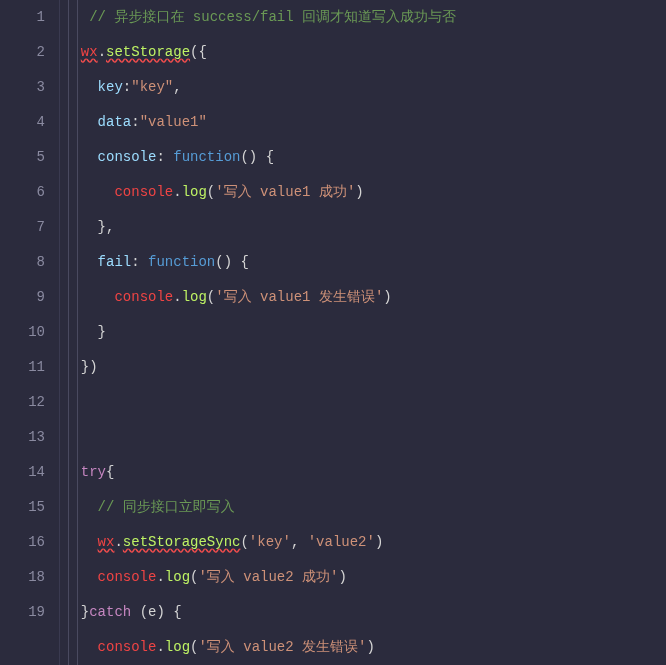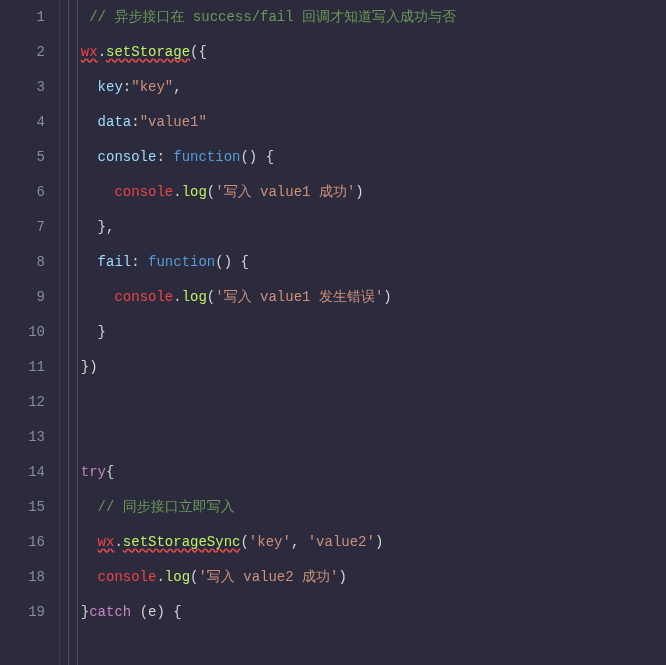--- a/index.html
+++ b/index.html
@@ -102,15 +102,16 @@
         <div class="line"><span class="tok-default">      </span><span class="tok-obj">console</span><span class="tok-default">.</span><span class="tok-method">log</span><span class="tok-default">(</span><span class="tok-string">'写入 value1 发生错误'</span><span class="tok-default">)</span></div>
         <div class="line"><span class="tok-default">    </span><span class="tok-default">}</span></div>
         <div class="line"><span class="tok-default">  </span><span class="tok-default">})</span></div>
         <div class="line"></div>
         <div class="line"></div>
         <div class="line"><span class="tok-default">  </span><span class="tok-keyword">try</span><span class="tok-default">{</span></div>
         <div class="line"><span class="tok-default">    </span><span class="tok-comment">// 同步接口立即写入</span></div>
         <div class="line"><span class="tok-default">    </span><span class="tok-obj squiggle">wx</span><span class="tok-default">.</span><span class="tok-method squiggle">setStorageSync</span><span class="tok-default">(</span><span class="tok-string">'key'</span><span class="tok-default">, </span><span class="tok-string">'value2'</span><span class="tok-default">)</span></div>
         <div class="line"><span class="tok-default">    </span><span class="tok-obj">console</span><span class="tok-default">.</span><span class="tok-method">log</span><span class="tok-default">(</span><span class="tok-string">'写入 value2 成功'</span><span class="tok-default">)</span></div>
         <div class="line"><span class="tok-default">  </span><span class="tok-default">}</span><span class="tok-keyword">catch</span><span class="tok-default"> (e) {</span></div>
+        <div class="line"><span class="tok-default">    </span><span class="tok-obj">console</span><span class="tok-default">.</span><span class="tok-method">log</span><span class="tok-default">(</span><span class="tok-string">'写入 value2 发生错误'</span><span class="tok-default">)</span></div>
       </div>
   </div>
 </div>
 
 </body></html>

